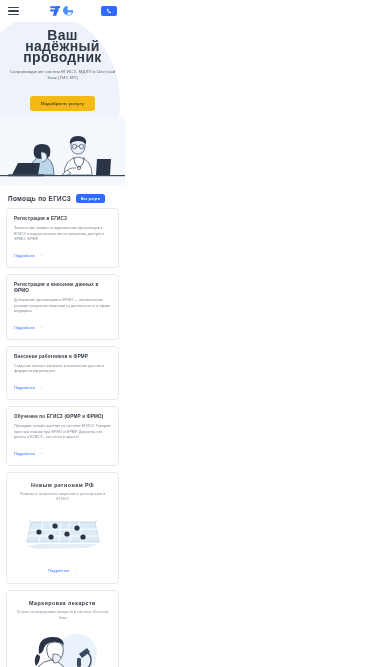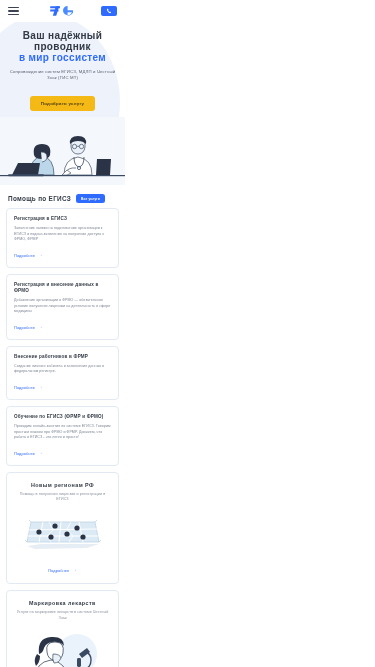--- a/index.html
+++ b/index.html
@@ -51,21 +51,21 @@
   .hero-blob {
     position: absolute;
     left: -30px; top: -8px;
     width: 150px; height: 175px;
     background: #eef3fb;
     border-radius: 50% 50% 45% 55% / 55% 50% 50% 45%;
     z-index: 0;
   }
   .hero-inner { position: relative; z-index: 1; text-align: center; padding: 0 8px; }
   .hero-title {
-    font-size: 10px;
+    font-size: 14px;
     line-height: 11px;
     font-weight: 700;
     color: #333a45;
     letter-spacing: .35px;
     text-align: center;
   }
   .hero-title .accent { color: #2f6bff; display: block; }
   .hero-sub {
     margin-top: 6px;
     font-size: 4.3px;
@@ -183,21 +183,20 @@
       </svg>
     </div>
   </div>
 
   <div class="hero">
     <div class="hero-blob"></div>
 
     <div class="hero-inner">
       <div class="hero-title">
         <span>Ваш надёжный проводник</span>
-        <span class="accent">в мир госсистем</span>
       </div>
       <div class="hero-sub">Сопровождение систем ЕГИСЗ, МДЛП и Честный Знак (ГИС МТ)</div>
     </div>
 
     <div class="cta-wrap">
       <button class="cta">Подобрать услугу</button>
     </div>
 
     <div class="hero-art">
       <svg viewBox="0 0 125 68" aria-hidden="true">

